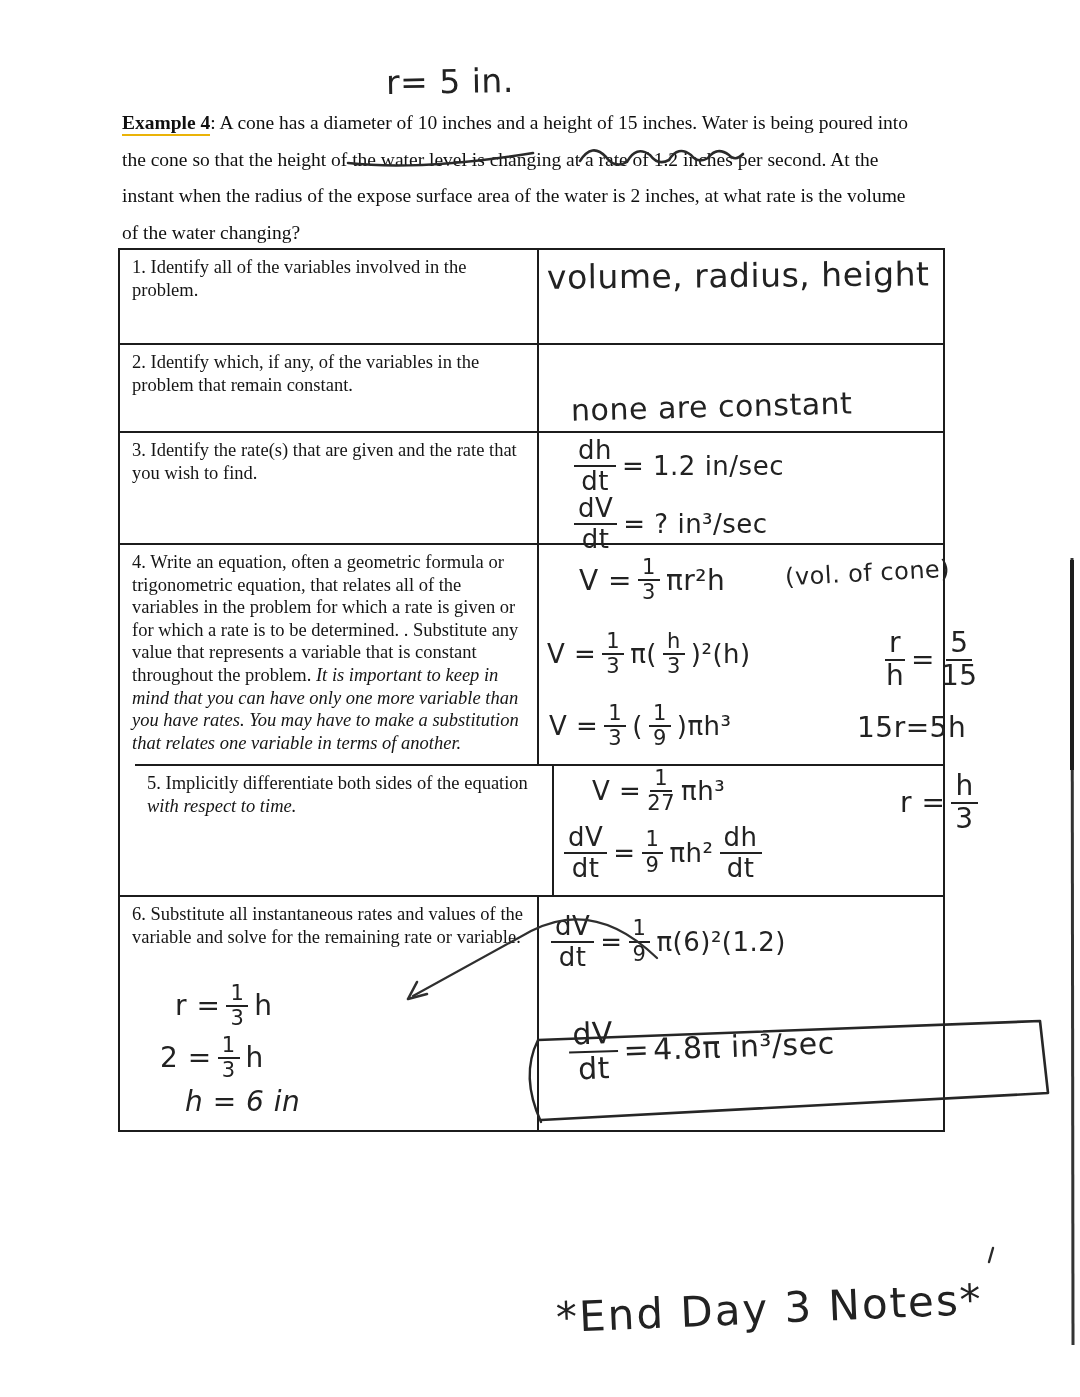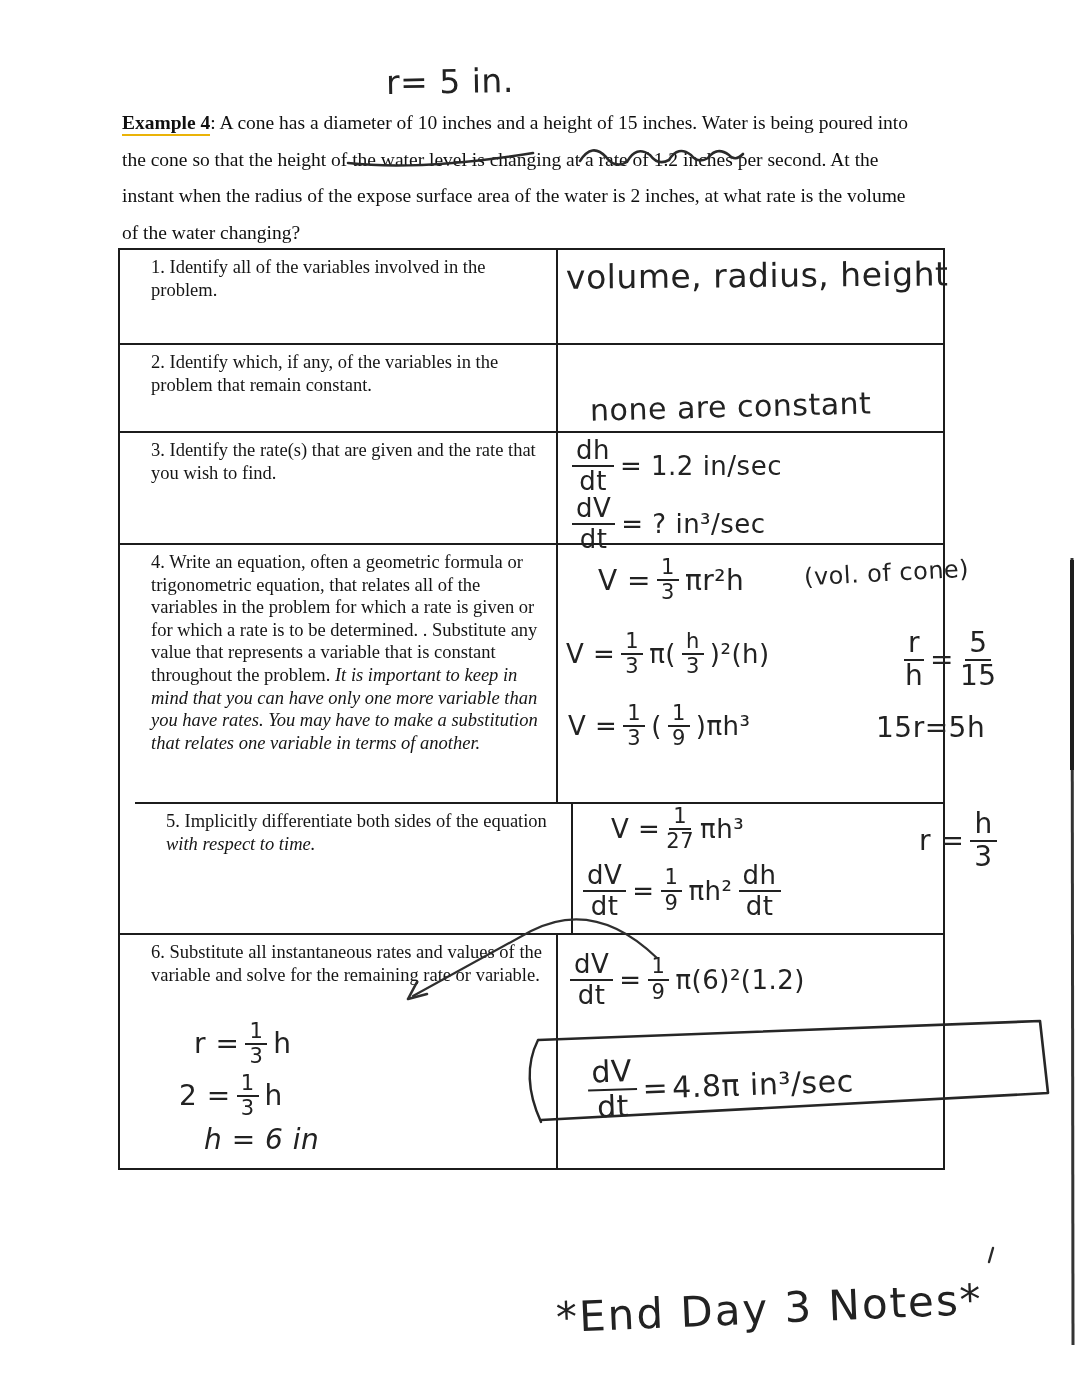--- a/index.html
+++ b/index.html
@@ -5,21 +5,21 @@
   html,body{margin:0;padding:0;background:#e8e8e8;}
   .page{position:relative;width:1080px;height:1397px;background:#ffffff;overflow:hidden;
         font-family:"Liberation Serif",serif;color:#151515;}
   .hw{font-family:"DejaVu Sans",sans-serif;color:#222;letter-spacing:.5px;}
   .abs{position:absolute;}
   
   .para{position:absolute;left:122px;top:105px;width:798px;font-size:19.5px;line-height:36.6px;color:#101010;}
   .ex-label{font-weight:bold;border-bottom:2px solid #eab308;padding-bottom:1px;}
   
   .tbl{position:absolute;left:118px;top:248px;width:827px;border:2px solid #1c1c1c;box-sizing:border-box;}
-  .row{display:flex;border-top:2px solid #1c1c1c;box-sizing:border-box;padding-left:19px;}
+  .row{display:flex;border-top:2px solid #1c1c1c;box-sizing:border-box;}
   .row:first-child{border-top:none;}
   .cell{position:relative;box-sizing:border-box;}
   .cl{width:419px;border-right:2px solid #1c1c1c;font-size:18.5px;line-height:22.6px;padding:6px 8px 4px 12px;}
   .cr{flex:1;overflow:visible;}
   .it{font-style:italic;}
   
   .mathline{position:absolute;white-space:nowrap;display:flex;align-items:center;gap:4px;}
   .frac{display:inline-flex;flex-direction:column;align-items:center;line-height:1.02;margin:0 2px;}
   .fn{border-bottom:2.5px solid #222;padding:0 4px 1px;}
   .fd{padding-top:1px;}
@@ -45,41 +45,41 @@
       </div>
     </div>
 
     <div class="row" style="height:88px;">
       <div class="cell cl">2.  Identify which, if any, of the variables in the problem that remain constant.</div>
       <div class="cell cr">
         <div class="mathline hw sz30" style="left:32px;top:44px;transform:rotate(-1.5deg);">none are constant</div>
       </div>
     </div>
 
-    <div class="row" style="height:112px;">
+    <div class="row" style="height:112px;gap:21px;">
       <div class="cell cl">3.  Identify the rate(s) that are given and the rate that you wish to find.</div>
       <div class="cell cr">
         <div class="mathline hw sz26" style="left:12px;top:4px;">
           <span class="frac">
               <span class="fn">dh</span>
               <span class="fd">dt</span>
             </span>
           <span>= 1.2 in/sec</span>
         </div>
         <div class="mathline hw sz26" style="left:12px;top:62px;">
           <span class="frac">
               <span class="fn">dV</span>
               <span class="fd">dt</span>
             </span>
           <span>= ?  in³/sec</span>
         </div>
       </div>
     </div>
 
-    <div class="row" style="height:259px;">
+    <div class="row" style="height:221px;">
       <div class="cell cl"><span>4.  Write an equation, often a geometric formula or trigonometric equation, that relates all of the variables in the problem for which a rate is given or for which a rate is to be determined.  .  Substitute any value that represents a variable that is constant throughout the problem.  </span><span class="it">It is important to keep in mind that you can have only one more variable than you have rates. You may have to make a substitution that relates one variable in terms of another.</span></div>
       <div class="cell cr">
         <div class="mathline hw sz28" style="left:40px;top:12px;">
           <span>V =</span>
           <span class="frac fr22">
               <span class="fn">1</span>
               <span class="fd">3</span>
             </span>
           <span>πr²h</span>
         </div>

